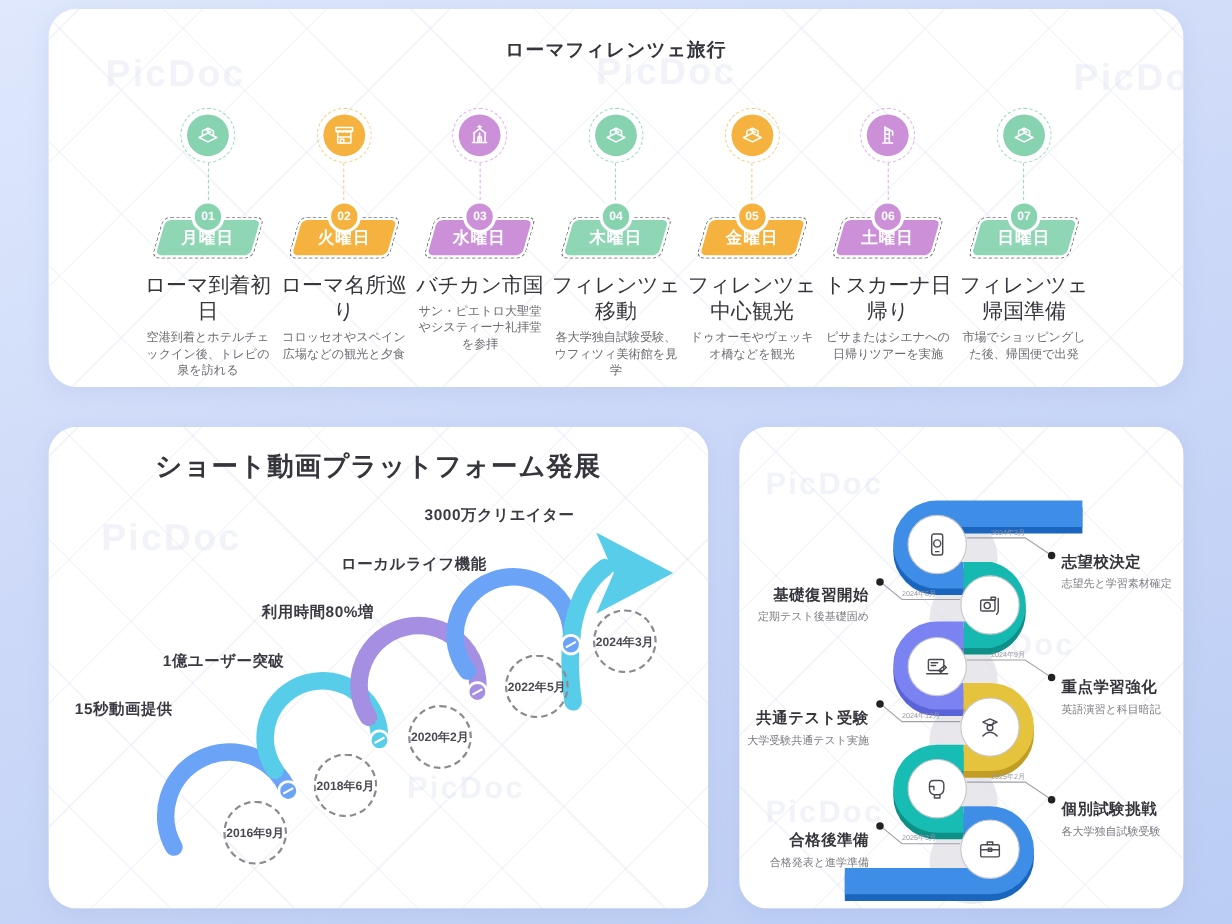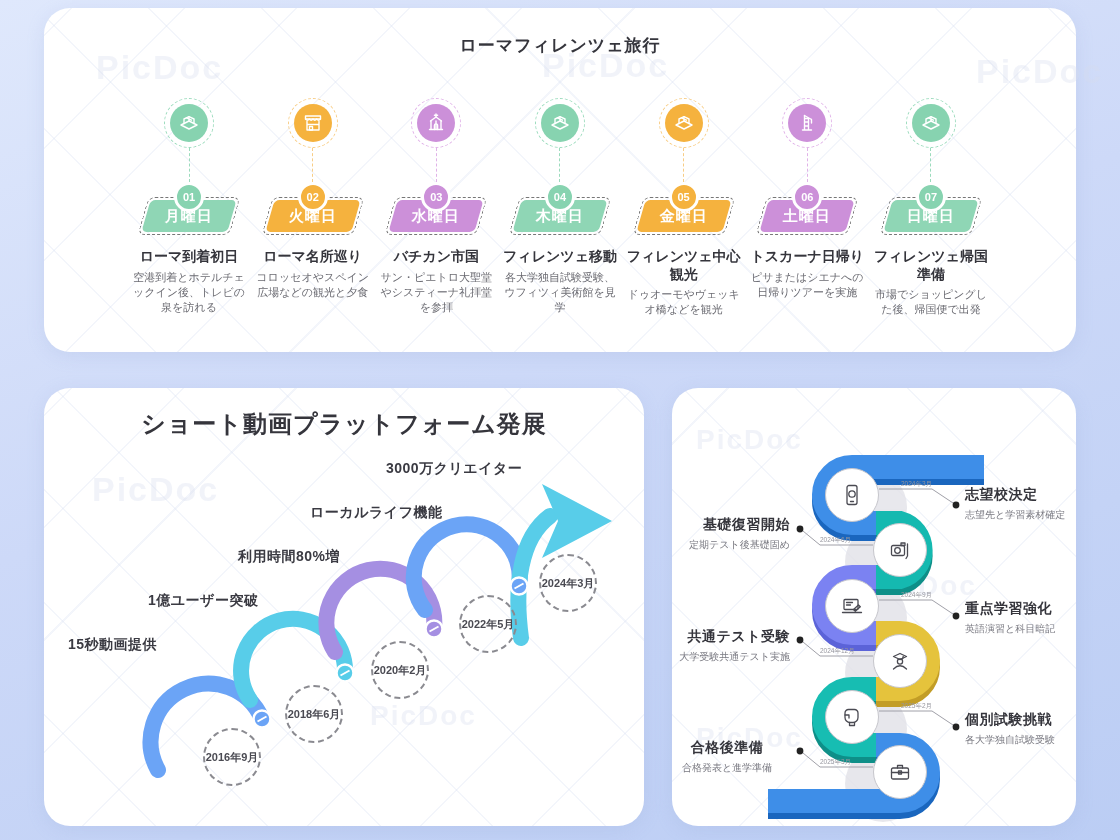--- a/index.html
+++ b/index.html
@@ -25,42 +25,42 @@
   .col{width:122px;display:flex;flex-direction:column;align-items:center;text-align:center;}
   .icon-ring{width:48px;height:48px;border-radius:50%;display:flex;align-items:center;justify-content:center;}
   .icon-circle{width:38px;height:38px;border-radius:50%;display:flex;align-items:center;justify-content:center;}
   .vline{height:34px;width:0;}
   .num-badge{width:30px;height:30px;border-radius:50%;border:3px solid #fff;box-sizing:border-box;
     display:flex;align-items:center;justify-content:center;color:#fff;font-weight:bold;font-size:11px;
     margin-bottom:-15px;position:relative;z-index:2;}
   .para{transform:skewX(-16deg);border:1.2px dashed #777;border-radius:7px;padding:2px;}
   .para-inner{width:86px;height:32px;border-radius:5px;display:flex;align-items:center;justify-content:center;}
   .para-inner span{transform:skewX(16deg);color:#fff;font-weight:bold;font-size:15px;letter-spacing:1px;}
-  .day-title{margin-top:13px;font-size:14px;font-weight:bold;color:#35353c;line-height:1.25;}
+  .day-title{margin-top:13px;font-size:19px;font-weight:normal;color:#35353c;line-height:1.25;}
   .day-desc{margin-top:4px;font-size:11px;color:#6b6b72;line-height:1.38;padding:0 2px;}
   .c-green  .icon-ring{border:1.5px dashed #9adbbc;} .c-green  .icon-circle{background:#87d3b0;}
   .c-orange .icon-ring{border:1.5px dashed #f7c higher;}
   .c-orange .icon-ring{border:1.5px dashed #f8cd85;} .c-orange .icon-circle{background:#f5b23e;}
   .c-purple .icon-ring{border:1.5px dashed #e0b2e8;} .c-purple .icon-circle{background:#cc90d9;}
   .c-green  .vline{border-left:1.5px dashed #9adbbc;} .c-green  .num-badge{background:#87d3b0;}
   .c-orange .vline{border-left:1.5px dashed #f8cd85;} .c-orange .num-badge{background:#f5b23e;}
   .c-purple .vline{border-left:1.5px dashed #e0b2e8;} .c-purple .num-badge{background:#cc90d9;}
   .c-green  .para-inner{background:#8fd6b5;} .c-orange .para-inner{background:#f5b23e;}
   .c-purple .para-inner{background:#cc90d9;}
   .mini-icon{stroke:#fff;fill:none;stroke-width:1.4;stroke-linecap:round;stroke-linejoin:round;}
 
   
   .growth-label{position:absolute;font-size:14px;font-weight:bold;color:#3a3a42;letter-spacing:.5px;}
   .date-circle{position:absolute;width:54px;height:54px;border:2px dashed #8a8a90;border-radius:50%;
     display:flex;align-items:center;justify-content:center;}
   .date-circle span{font-size:11px;font-weight:bold;color:#4a4a52;}
 
   
   .step{position:absolute;width:118px;}
-  .step .st-title{font-size:14px;font-weight:bold;color:#35353c;letter-spacing:.5px;}
+  .step .st-title{font-size:14px;font-weight:bold;color:#35353c;letter-spacing:.5px;margin-top:16px;}
   .step .st-desc{font-size:10px;color:#7a7a82;margin-top:4px;white-space:nowrap;}
   .step.right{left:293px;text-align:left;}
   .step.left{left:-8px;width:126px;text-align:right;}
   .exam-icon{stroke:#4a4a52;fill:none;stroke-width:1.3;stroke-linecap:round;stroke-linejoin:round;}
   svg text.sdate{font-size:6.5px;fill:#96969e;font-family:"Liberation Sans","DejaVu Sans",sans-serif;}
 </style>
 </head>
 <body>
 
 <div class="panel" id="panel-trip">
@@ -386,17 +386,17 @@
       <div class="st-desc">英語演習と科目暗記</div>
   </div>
   <div class="step left" style="top:240px;">
     <div class="st-title">共通テスト受験</div>
       <div class="st-desc">大学受験共通テスト実施</div>
   </div>
   <div class="step right" style="top:323px;">
     <div class="st-title">個別試験挑戦</div>
       <div class="st-desc">各大学独自試験受験</div>
   </div>
-  <div class="step left" style="top:351px;text-align:center;">
+  <div class="step left" style="top:351px;">
     <div class="st-title">合格後準備</div>
       <div class="st-desc">合格発表と進学準備</div>
   </div>
 </div>
 
 </body></html>

